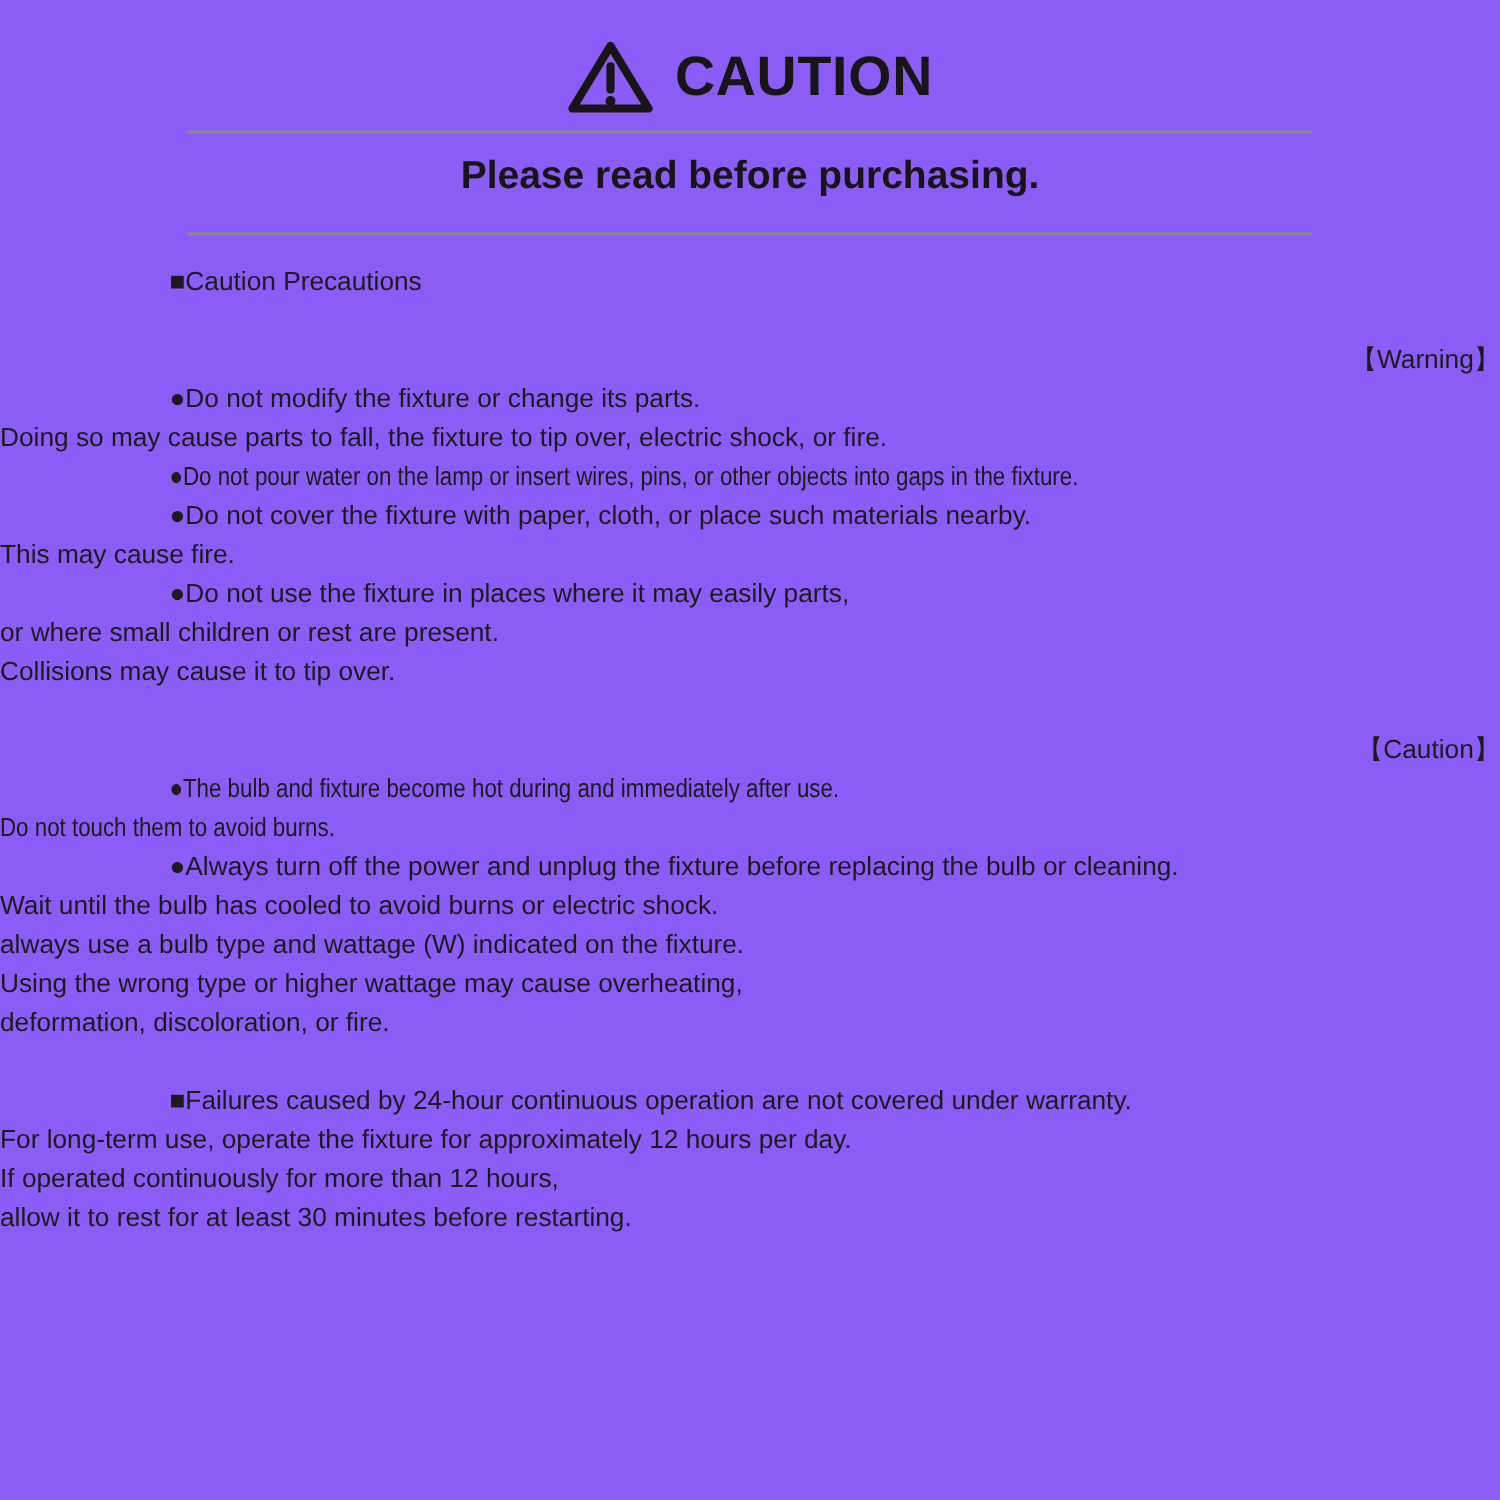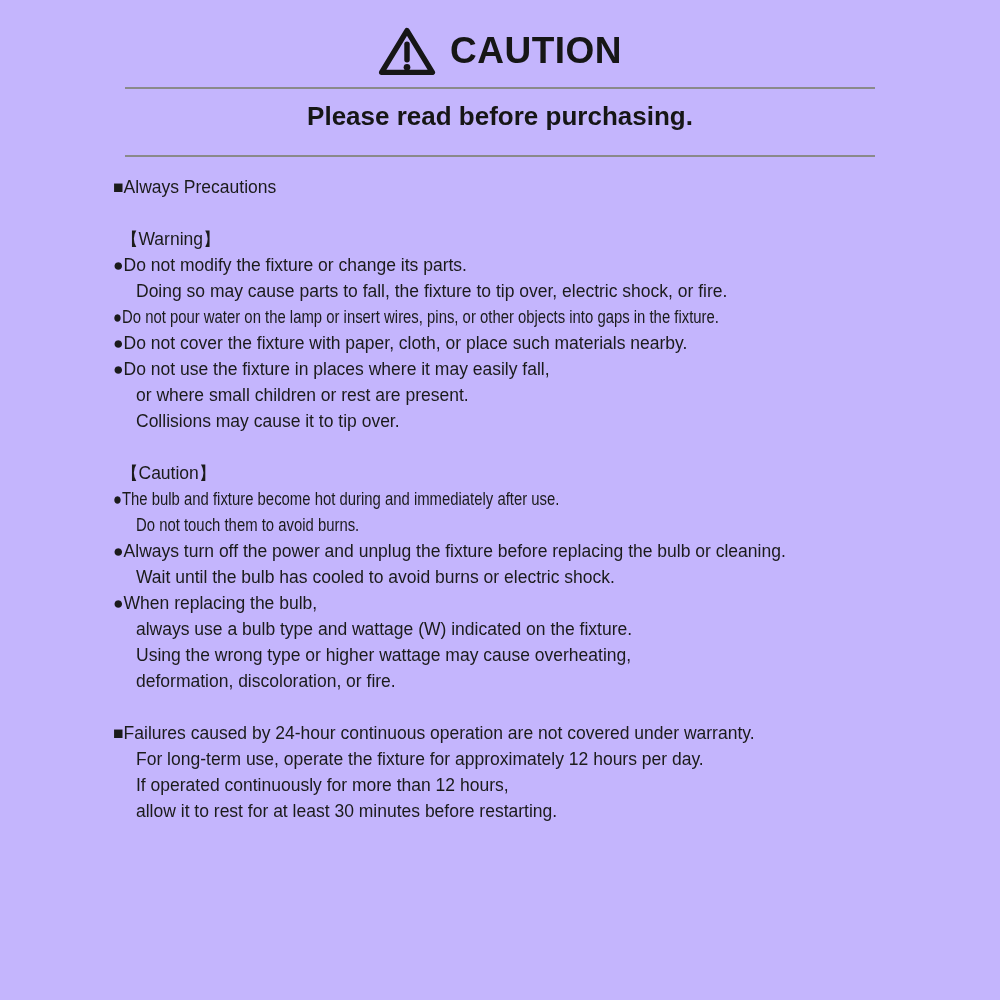--- a/index.html
+++ b/index.html
@@ -4,21 +4,21 @@
 <style>
   html, body {
     margin: 0;
     padding: 0;
     background: #ffffff;
   }
   .page {
     position: relative;
     width: 1000px;
     height: 1000px;
-    background: #c4b5fd;
+    background: #8b5cf6;
     color: #161616;
     font-family: "Liberation Sans", "DejaVu Sans", sans-serif;
     overflow: hidden;
   }
   .caution-row {
     position: absolute;
     top: 22px;
     left: 0;
     width: 100%;
     height: 58px;
@@ -61,22 +61,22 @@
   .line {
     height: 26px;
     line-height: 26px;
     font-size: 17.5px;
     white-space: pre;
     color: #1b1b1b;
   }
   .line span { display: inline-block; }
   .line--section { padding-left: 113px; }
   .line--bullet  { padding-left: 113px; }
-  .line--heading { padding-left: 121px; }
-  .line--cont    { padding-left: 136px; }
+  .line--heading { padding-left: 121px; text-align: right; }
+  .line--cont    { }
   .line.condensed span {
     transform: scaleX(0.85);
     transform-origin: 0 50%;
   }
 </style>
 </head>
 <body>
 
 <div class="page">
 
@@ -89,37 +89,37 @@
     <span class="caution-title">CAUTION</span>
   </div>
 
   <div class="rule rule-top"></div>
 
   <div class="subtitle">Please read before purchasing.</div>
 
   <div class="rule rule-bottom"></div>
 
   <main class="body" id="body-lines">
-      <div class="line line--section"><span>■Always Precautions</span></div>
+      <div class="line line--section"><span>■Caution Precautions</span></div>
       <div class="line line--blank"></div>
       <div class="line line--heading"><span>【Warning】</span></div>
       <div class="line line--bullet"><span>●Do not modify the fixture or change its parts.</span></div>
       <div class="line line--cont"><span>Doing so may cause parts to fall, the fixture to tip over, electric shock, or fire.</span></div>
       <div class="line line--bullet condensed"><span>●Do not pour water on the lamp or insert wires, pins, or other objects into gaps in the fixture.</span></div>
       <div class="line line--bullet"><span>●Do not cover the fixture with paper, cloth, or place such materials nearby.</span></div>
-      <div class="line line--bullet"><span>●Do not use the fixture in places where it may easily fall,</span></div>
+      <div class="line line--cont"><span>This may cause fire.</span></div>
+      <div class="line line--bullet"><span>●Do not use the fixture in places where it may easily parts,</span></div>
       <div class="line line--cont"><span>or where small children or rest are present.</span></div>
       <div class="line line--cont"><span>Collisions may cause it to tip over.</span></div>
       <div class="line line--blank"></div>
       <div class="line line--heading"><span>【Caution】</span></div>
       <div class="line line--bullet condensed"><span>●The bulb and fixture become hot during and immediately after use.</span></div>
       <div class="line line--cont condensed"><span>Do not touch them to avoid burns.</span></div>
       <div class="line line--bullet"><span>●Always turn off the power and unplug the fixture before replacing the bulb or cleaning.</span></div>
       <div class="line line--cont"><span>Wait until the bulb has cooled to avoid burns or electric shock.</span></div>
-      <div class="line line--bullet"><span>●When replacing the bulb,</span></div>
       <div class="line line--cont"><span>always use a bulb type and wattage (W) indicated on the fixture.</span></div>
       <div class="line line--cont"><span>Using the wrong type or higher wattage may cause overheating,</span></div>
       <div class="line line--cont"><span>deformation, discoloration, or fire.</span></div>
       <div class="line line--blank"></div>
       <div class="line line--section"><span>■Failures caused by 24-hour continuous operation are not covered under warranty.</span></div>
       <div class="line line--cont"><span>For long-term use, operate the fixture for approximately 12 hours per day.</span></div>
       <div class="line line--cont"><span>If operated continuously for more than 12 hours,</span></div>
       <div class="line line--cont"><span>allow it to rest for at least 30 minutes before restarting.</span></div>
     </main>
 

